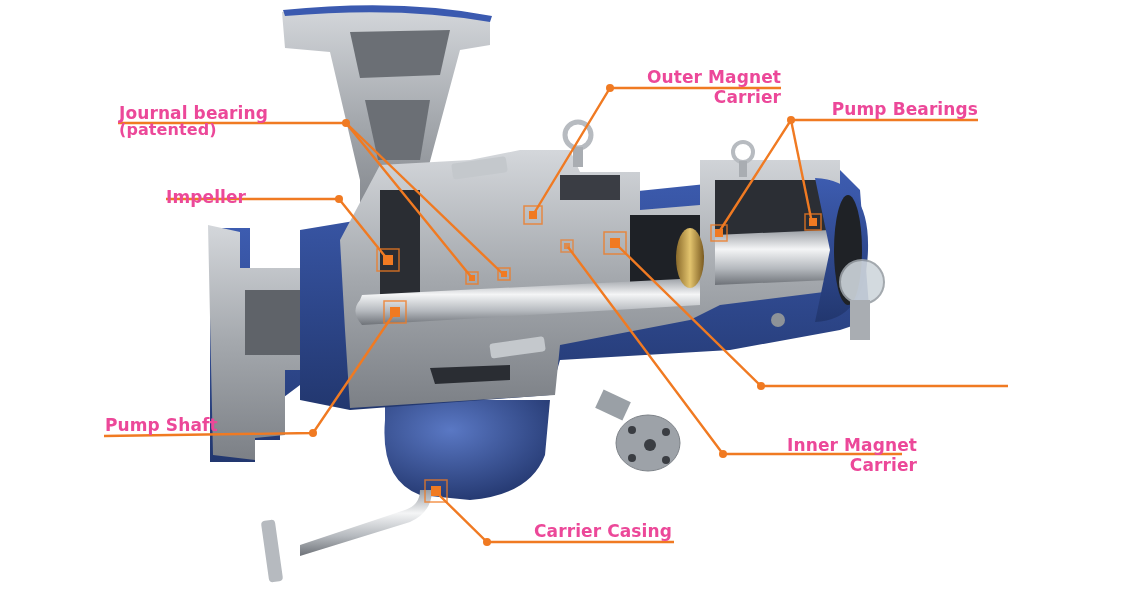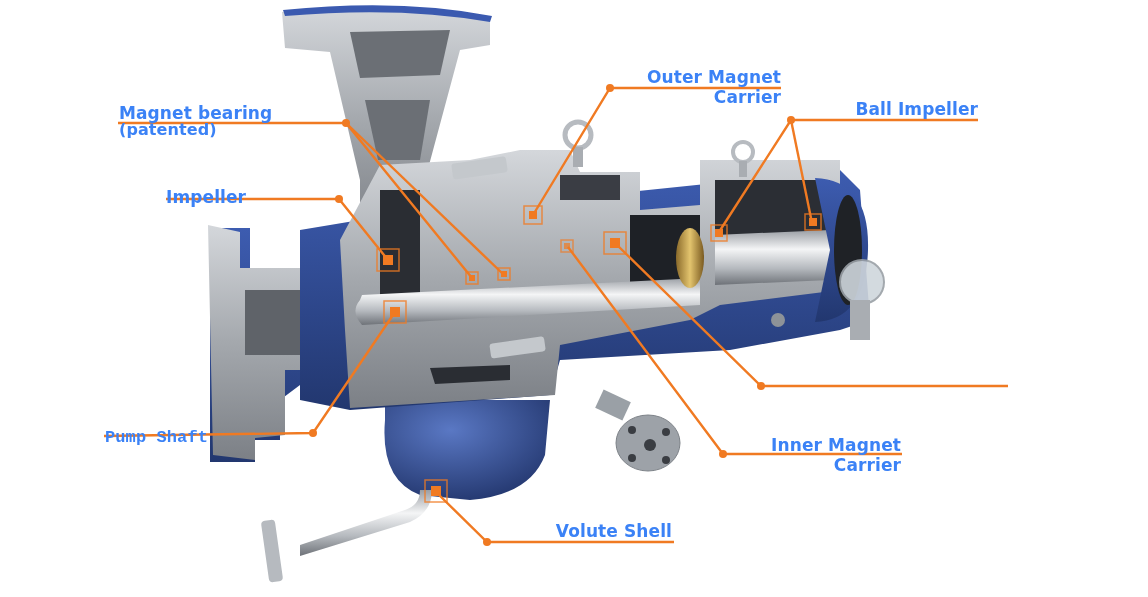--- a/index.html
+++ b/index.html
@@ -1,19 +1,19 @@
 <!DOCTYPE html>
 <html><head>
 <meta charset="utf-8">
 <style>
   html, body { margin:0; padding:0; background:#ffffff; }
   body { width:1148px; height:597px; position:relative; overflow:hidden; font-family:"DejaVu Sans", sans-serif; }
   .stage { position:absolute; left:0; top:0; width:1148px; height:597px; }
   svg.art { position:absolute; left:0; top:0; }
-  .label { position:absolute; color:#3b82f6; font-weight:bold; font-size:17px; line-height:20px; white-space:nowrap; letter-spacing:0.1px; }
+  .label { position:absolute; color:#ec4899; font-weight:bold; font-size:17px; line-height:20px; white-space:nowrap; letter-spacing:0.1px; }
   .label.right { text-align:right; }
   .label .sub { display:block; font-size:16px; line-height:13px; }
 </style>
 </head>
 <body>
 
 <div class="stage">
 
   <svg class="art" width="1148" height="597" viewBox="0 0 1148 597">
     <defs>
@@ -174,36 +174,36 @@
           <rect x="564" y="243" width="6" height="6" fill="#f07a22" opacity="0.7"></rect>
         </g>
       <g>
           <rect x="425" y="480" width="22" height="22" fill="none" stroke="#f07a22" stroke-width="1.5" opacity="0.8"></rect>
           <rect x="431" y="486" width="10" height="10" fill="#f07a22"></rect>
         </g>
     </g>
   </svg>
 
   <div class="label" style="left:119px; top:103px;">
-    <span>Magnet bearing</span>
+    <span>Journal bearing</span>
     <span class="sub">(patented)</span>
   </div>
 
   <div class="label" style="left:166px; top:187px;">Impeller</div>
 
-  <div class="label" style="left:105px; top:428px;font-family:Liberation Mono, monospace;">Pump Shaft</div>
+  <div class="label" style="left:105px; top:415px;">Pump Shaft</div>
 
   <div class="label right" style="right:367px; top:67px;">
     <div>Outer Magnet</div>
     <div>Carrier</div>
   </div>
 
-  <div class="label right" style="right:170px; top:99px;">Ball Impeller</div>
-
-
-  <div class="label right" style="right:247px; top:435px;">
+  <div class="label right" style="right:170px; top:99px;">Pump Bearings</div>
+
+
+  <div class="label right" style="right:231px; top:435px;">
     <div>Inner Magnet</div>
     <div>Carrier</div>
   </div>
 
-  <div class="label right" style="right:476px; top:521px;">Volute Shell</div>
+  <div class="label right" style="right:476px; top:521px;">Carrier Casing</div>
 
 </div>
 
 </body></html>

